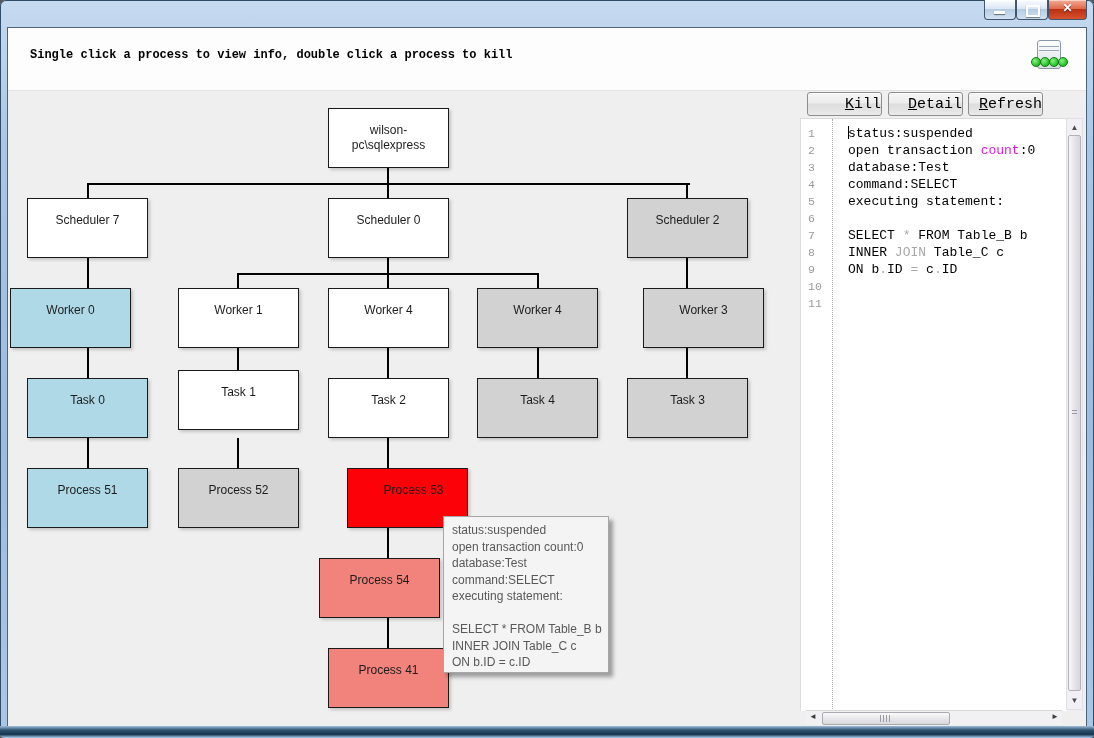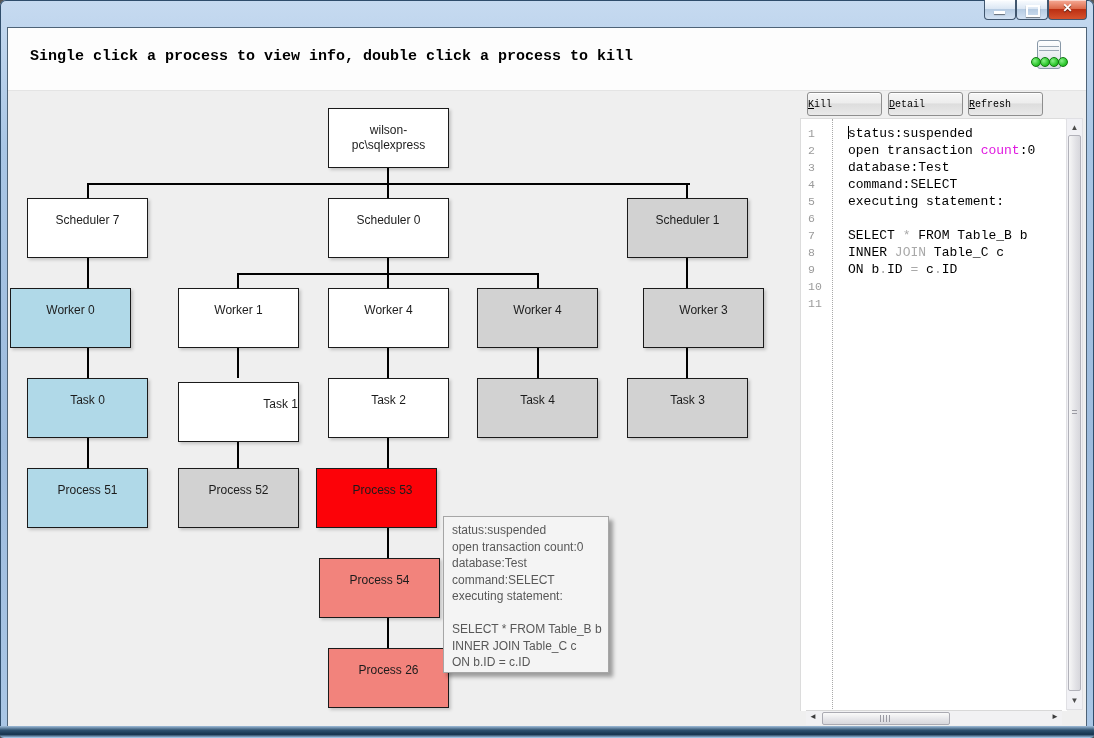--- a/index.html
+++ b/index.html
@@ -24,33 +24,33 @@
   .glyph-min{position:absolute;left:9px;bottom:5px;width:11px;height:3px;background:#fff;box-shadow:0 1px 1px rgba(0,0,0,.5);}
   .glyph-max{position:absolute;left:9px;top:5px;width:10px;height:8px;border:2px solid #fff;box-shadow:0 1px 1px rgba(0,0,0,.4);}
   .glyph-x{position:absolute;left:0;top:1px;width:100%;text-align:center;color:#fff;font-size:12px;font-weight:bold;
            text-shadow:0 1px 1px rgba(0,0,0,.6);}
   
   .client{position:absolute;left:8px;top:28px;width:1078px;height:698px;background:#efefef;
           box-shadow:0 0 0 1px #4e6377;}
   .instruction{position:absolute;left:8px;top:28px;width:1078px;height:62px;background:#fdfdfd;
                border-bottom:1px solid #e4e4e4;}
   .instr-text{position:absolute;left:22px;top:20px;font-family:"Liberation Mono",monospace;
-              font-size:15px;font-weight:bold;color:#000;}
+              font-size:12px;font-weight:bold;color:#000;}
   
   .server-ico{position:absolute;left:1031px;top:38px;width:36px;height:34px;}
   .server-ico .cyl{position:absolute;left:6px;top:2px;width:22px;height:27px;border:1px solid #8898a8;
        border-radius:3px;background:linear-gradient(180deg,#ffffff,#e7ebef 60%,#d7dde3);}
   .server-ico .cyl i{position:absolute;left:1px;right:1px;height:1px;background:#9aa7b4;}
   .server-ico .dot{position:absolute;top:19px;width:8px;height:8px;border-radius:50%;
        background:radial-gradient(circle at 35% 35%,#8af08a,#2ec82e 60%,#179817);border:1px solid #117a11;}
   
   .win-btn{position:absolute;top:92px;width:73px;height:22px;border:1px solid #8e8e8e;border-radius:3px;
            background:linear-gradient(180deg,#f6f6f6,#ededed 45%,#dddddd 50%,#e9e9e9);
-           font-family:"Liberation Mono",monospace;font-size:10px;color:#000;
-           display:flex;align-items:center;justify-content:flex-start;cursor:default;
+           font-family:"Liberation Mono",monospace;font-size:15px;color:#000;
+           display:flex;align-items:center;justify-content:flex-end;cursor:default;
            box-shadow:0 1px 0 #fff inset;}
   
   .connector{position:absolute;background:#000;}
   .node{position:absolute;width:121px;height:60px;border:1px solid #1a1a1a;box-sizing:border-box;
         font-size:12px;color:#1c1c1c;text-align:center;padding-top:14px;line-height:15px;
         box-shadow:2px 2px 3px rgba(0,0,0,.18);}
   .node.white{background:#ffffff}.node.gray{background:#d2d2d2}
   .node.blue{background:#b0d9e8}.node.red{background:#fc0208}.node.salmon{background:#f2837c}
   
   .tooltip{position:absolute;left:443px;top:516px;width:166px;height:157px;background:#f4f4f4;
@@ -156,66 +156,66 @@
         <div>wilson-</div>
         <div>pc\sqlexpress</div>
       </div>
       <div class="node white" style="left: 27px; top: 198px;">
         <div>Scheduler 7</div>
       </div>
       <div class="node white" style="left: 328px; top: 198px;">
         <div>Scheduler 0</div>
       </div>
       <div class="node gray" style="left: 627px; top: 198px;">
-        <div>Scheduler 1</div>
+        <div>Scheduler 2</div>
       </div>
       <div class="node blue" style="left: 10px; top: 288px;">
         <div>Worker 0</div>
       </div>
       <div class="node white" style="left: 178px; top: 288px;">
         <div>Worker 1</div>
       </div>
       <div class="node white" style="left: 328px; top: 288px;">
         <div>Worker 4</div>
       </div>
       <div class="node gray" style="left: 477px; top: 288px;">
         <div>Worker 4</div>
       </div>
       <div class="node gray" style="left: 627px; top: 288px; margin-left: 16px;">
         <div>Worker 3</div>
       </div>
       <div class="node blue" style="left: 27px; top: 378px;">
         <div>Task 0</div>
       </div>
-      <div class="node white" style="left: 178px; top: 382px; text-align: right;">
+      <div class="node white" style="left: 178px; top: 370px;">
         <div>Task 1</div>
       </div>
       <div class="node white" style="left: 328px; top: 378px;">
         <div>Task 2</div>
       </div>
       <div class="node gray" style="left: 477px; top: 378px;">
         <div>Task 4</div>
       </div>
       <div class="node gray" style="left: 627px; top: 378px;">
         <div>Task 3</div>
       </div>
       <div class="node blue" style="left: 27px; top: 468px;">
         <div>Process 51</div>
       </div>
       <div class="node gray" style="left: 178px; top: 468px;">
         <div>Process 52</div>
       </div>
-      <div class="node red" style="left: 316px; top: 468px; padding-left: 12px;">
+      <div class="node red" style="left: 347px; top: 468px; padding-left: 12px;">
         <div>Process 53</div>
       </div>
       <div class="node salmon" style="left: 319px; top: 558px;">
         <div>Process 54</div>
       </div>
       <div class="node salmon" style="left: 328px; top: 648px;">
-        <div>Process 26</div>
+        <div>Process 41</div>
       </div>
     </div>
 
   <div class="tooltip" id="tooltip">
       <div>status:suspended</div>
       <div>open transaction count:0</div>
       <div>database:Test</div>
       <div>command:SELECT</div>
       <div>executing statement:</div>
       <div>&nbsp;</div>

